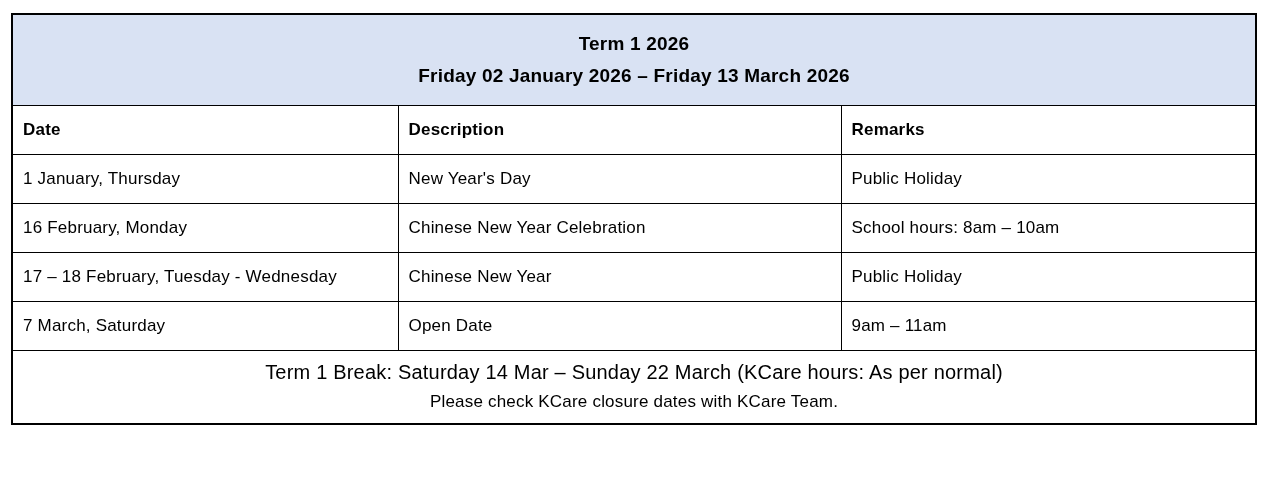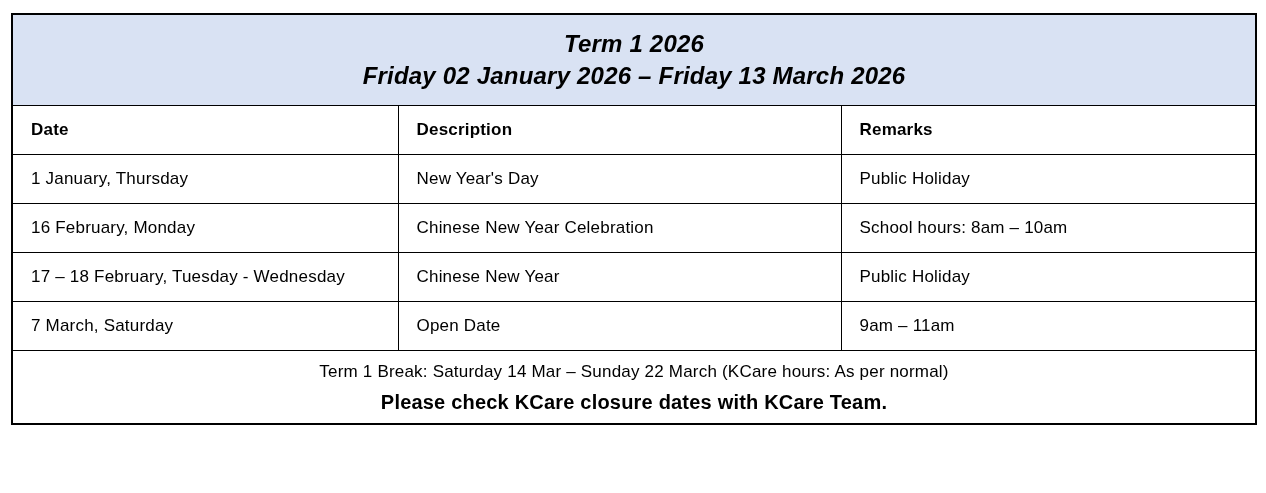--- a/index.html
+++ b/index.html
@@ -20,59 +20,58 @@
     border-collapse: collapse;
     table-layout: fixed;
   }
   .doc-table, .doc-table td {
     border: 1px solid #000000;
   }
   .doc-table {
     border: 2px solid #000000;
   }
   .doc-table td {
-    padding: 0 18px;
+    padding: 0 10px;
     font-size: 17px;
     letter-spacing: 0.2px;
     vertical-align: middle;
     overflow: hidden;
     white-space: nowrap;
   }
   .title-row td {
     background: #d9e2f3;
     height: 90px;
     text-align: center;
     padding: 0;
   }
   .title-line {
     font-weight: bold;
-    font-size: 24px;
+    font-size: 19px;
     line-height: 32px;
-    font-style: italic;
   }
   .head-row td {
     height: 48px;
     font-weight: bold;
   }
   .data-row td {
     height: 48px;
     margin-top: 30px;
   }
   .footer-row td {
     height: 72px;
     text-align: center;
     padding: 0;
   }
   .footer-line1 {
-    font-size: 17px;
+    font-size: 20px;
     line-height: 30px;
   }
   .footer-line2 {
-    font-size: 20px;
-    font-weight: bold;
+    font-size: 17px;
+    font-weight: normal;
     line-height: 30px;
   }
 </style>
 </head>
 <body>
 
 <table class="doc-table">
   <colgroup>
     <col style="width:386px">
     <col style="width:443px">

